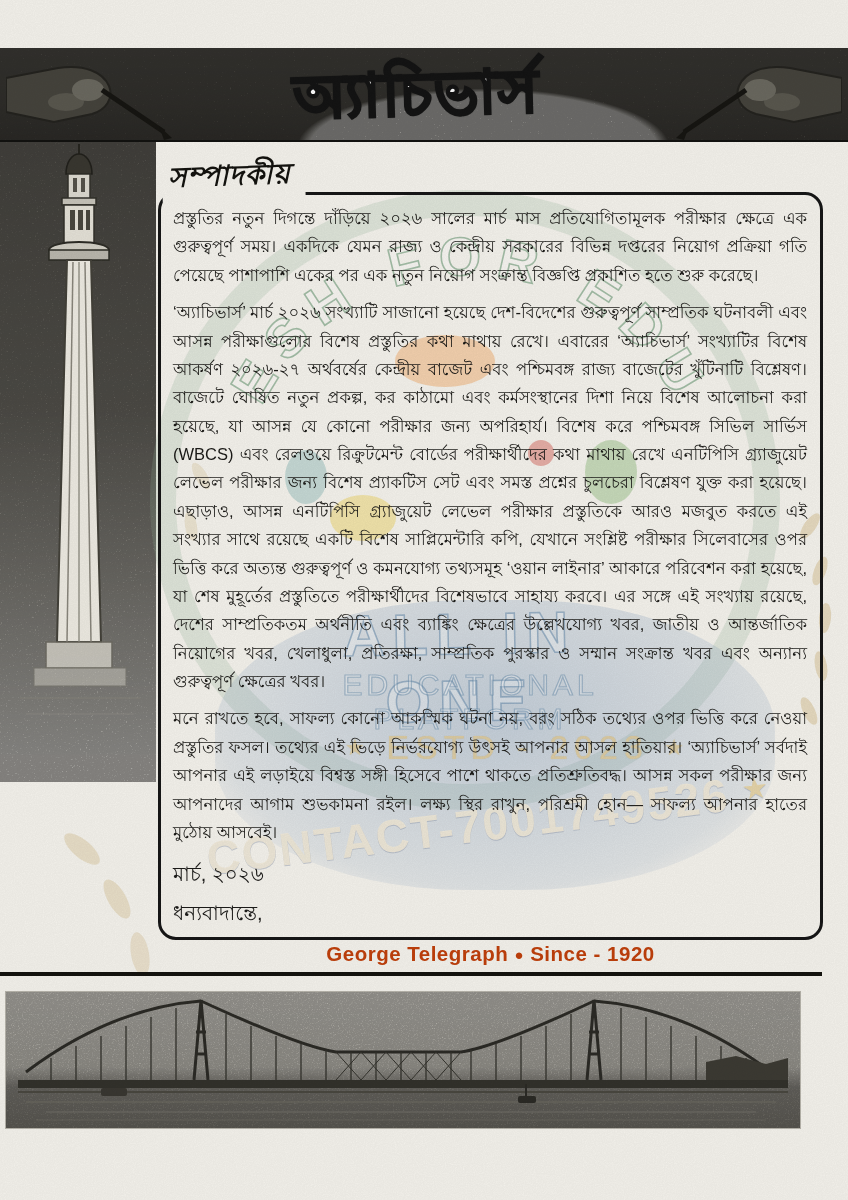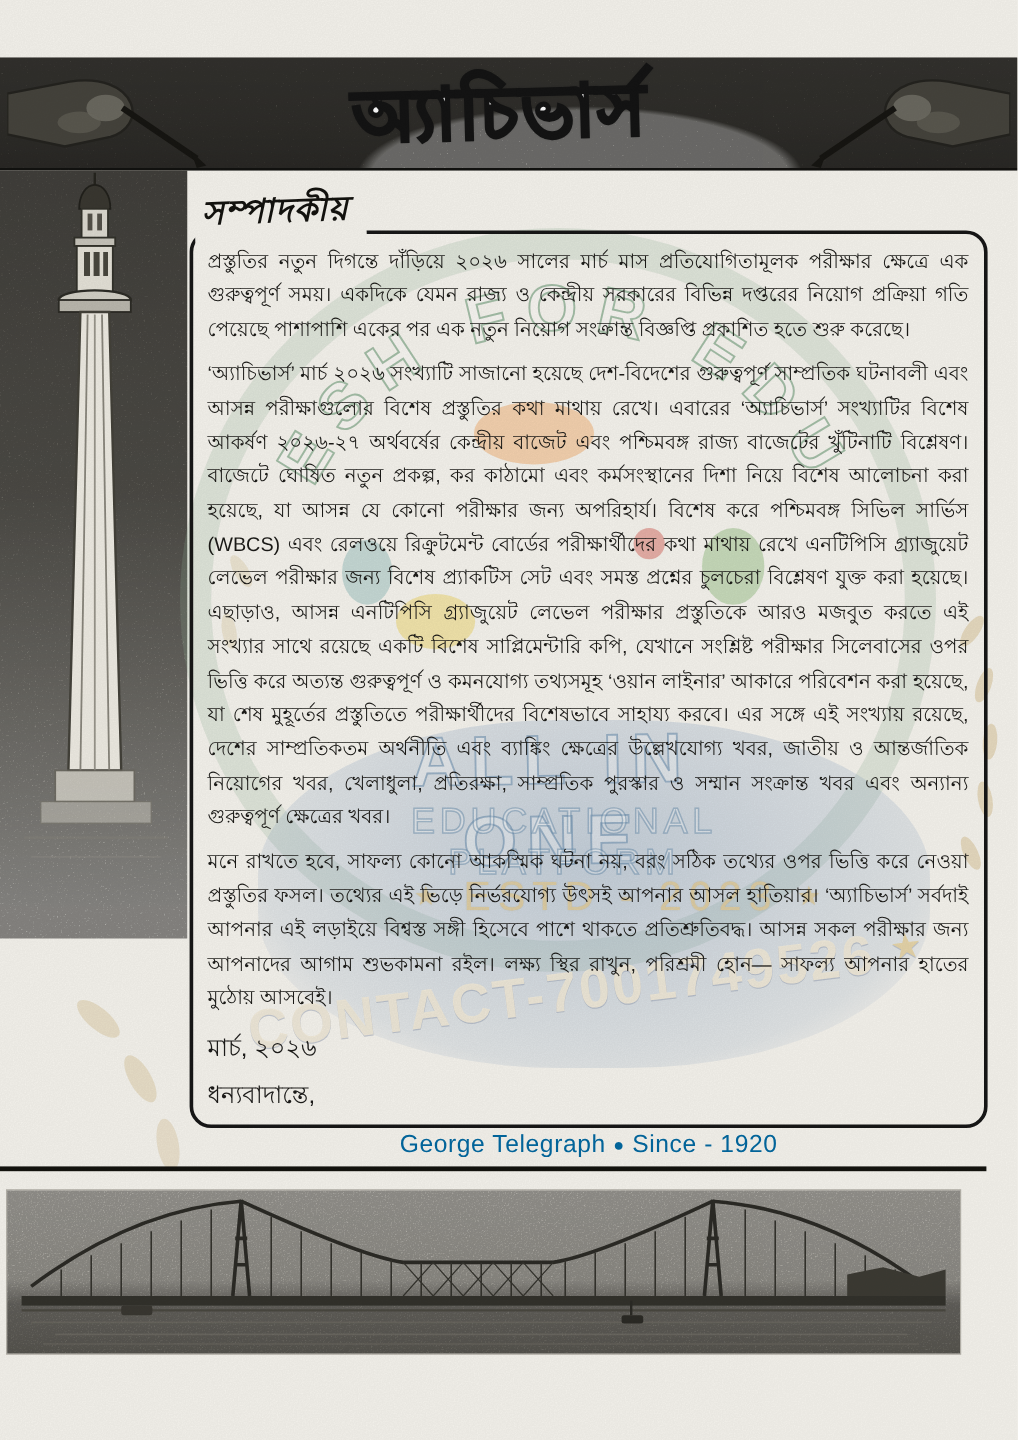--- a/index.html
+++ b/index.html
@@ -95,21 +95,21 @@
   .content-box p{
     text-align:justify; font-size:16.5px; line-height:1.72;
     margin-bottom:9px; color:#1c1b18; text-justify:inter-word;
   }
   .closing{ margin-top:4px; font-size:20px; }
   .closing .bn-line{ line-height:1.95; }
 
   
   .footer-tagline{
     position:absolute; left:158px; top:942px; width:665px; text-align:center;
-    font-size:20.5px; font-weight:normal; letter-spacing:.5px; color:#0369a1; z-index:2;
+    font-size:20.5px; font-weight:bold; letter-spacing:.5px; color:#c2410c; z-index:2;
   }
   .footer-tagline .dot{ font-size:15px; vertical-align:1px; }
   .footer-rule{
     position:absolute; left:0; top:972px; width:822px; height:4px; background:#15140f; z-index:2;
   }
 
   
   .bridge-photo{
     position:absolute; left:6px; top:992px; width:794px; height:136px;
     background:linear-gradient(180deg,#e2dfd7 0%, #d6d3ca 55%, #94918a 70%, #858279 100%);

